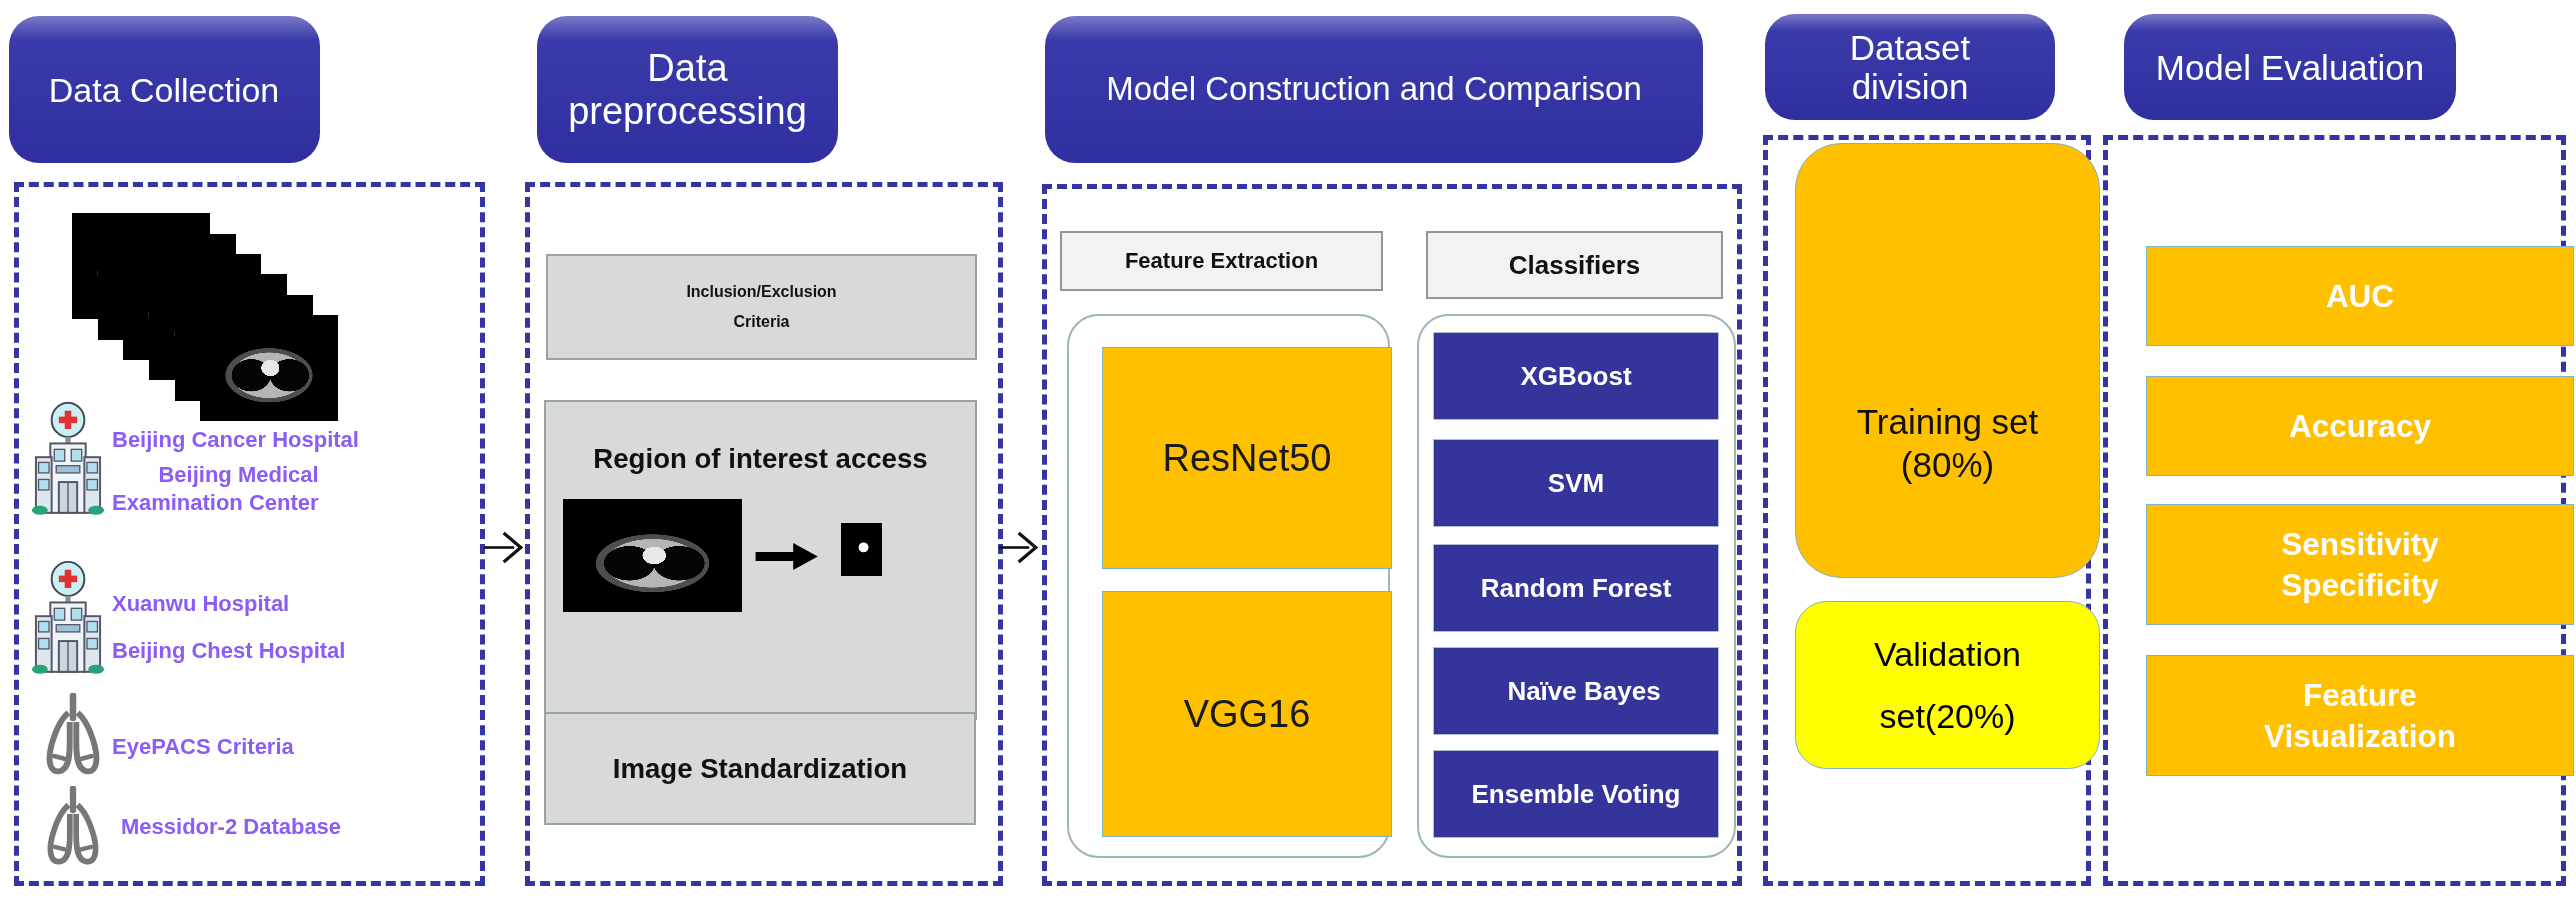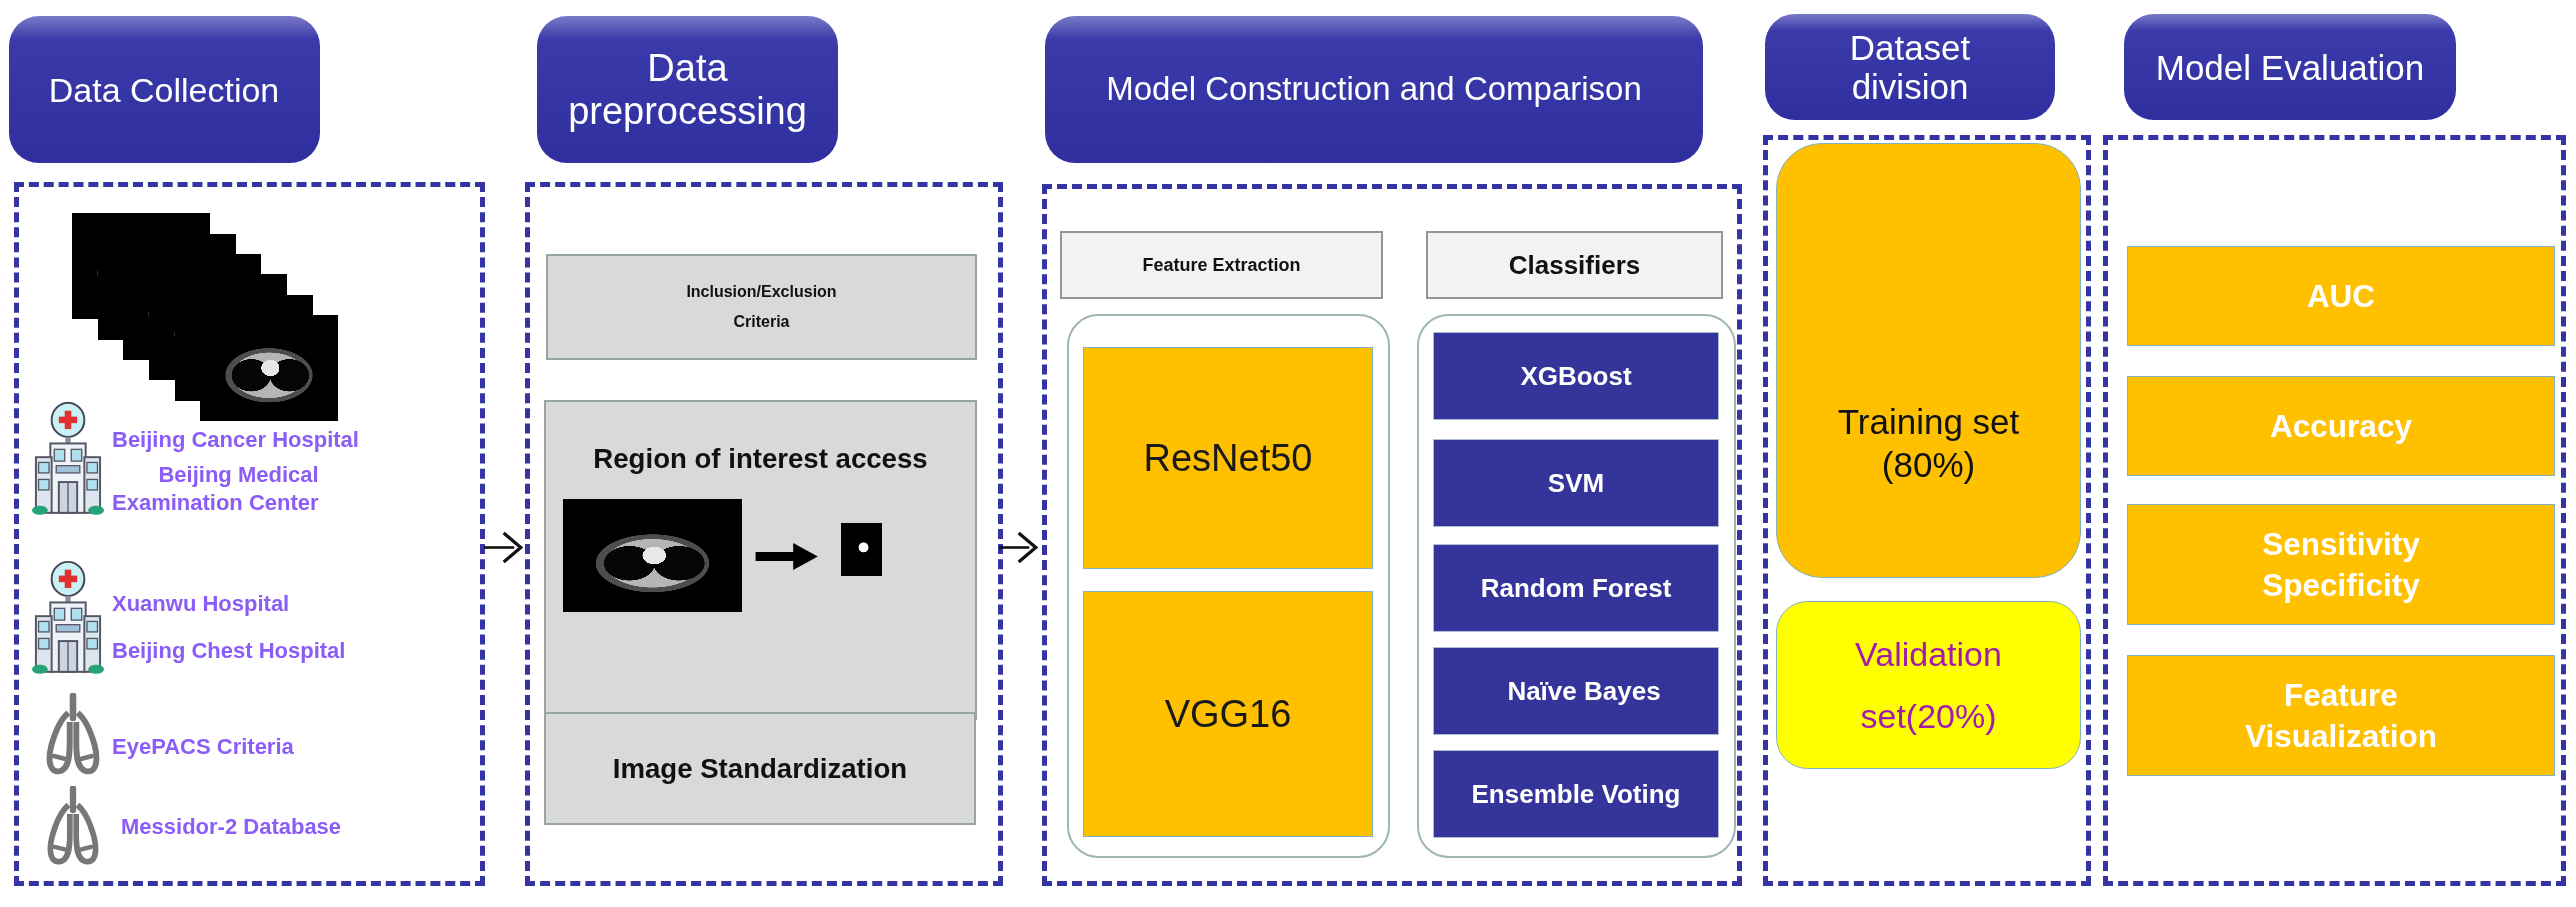--- a/index.html
+++ b/index.html
@@ -11,21 +11,21 @@
        border-radius:30px;line-height:1.12;}
   .panel{position:absolute;border:5.9px dashed #3434a4;box-sizing:border-box;background:transparent;}
 
   .graybox{position:absolute;background:#d9d9d9;border:2px solid #97a4a4;box-sizing:border-box;
            display:flex;flex-direction:column;align-items:center;justify-content:center;
            font-weight:bold;color:#111;text-align:center;}
   .labelbox{position:absolute;background:#f2f2f2;border:2px solid #8f9797;box-sizing:border-box;
             display:flex;align-items:center;justify-content:center;font-weight:bold;color:#111;}
   .roundwrap{position:absolute;background:#fff;border:2px solid #9fb5b5;border-radius:31.5px;box-sizing:border-box;}
   .orange{position:absolute;background:#ffc000;border:1.3px solid #7fb2c2;box-sizing:border-box;
-          display:flex;flex-direction:column;align-items:center;justify-content:center;text-align:right;}
+          display:flex;flex-direction:column;align-items:center;justify-content:center;text-align:right;margin-left:19px;}
   .blue{position:absolute;background:#34349b;border:1.3px solid #aebfd6;box-sizing:border-box;
         display:flex;align-items:center;justify-content:center;color:#fff;font-weight:bold;}
   .metric{color:#fff;font-weight:bold;line-height:1.3;}
 
   .srclabel{position:absolute;font-weight:bold;color:#8b5cf6;text-align:right;}
   .ct{position:absolute;background-color:#000;
       background-image:
         radial-gradient(ellipse 11% 13% at 51% 50%, #e8e8e8 0 60%, rgba(0,0,0,0) 61%),
         radial-gradient(ellipse 26% 28% at 37% 57%, #050505 0 55%, rgba(0,0,0,0) 56%),
         radial-gradient(ellipse 26% 28% at 65% 57%, #050505 0 55%, rgba(0,0,0,0) 56%),
@@ -174,41 +174,41 @@
     <div style="position:absolute;left:209px;top:137px;">
       <svg width="66" height="35" viewBox="0 0 100 54">
         <polygon points="0,20 58,20 58,6 96,27 58,48 58,34 0,34" fill="#000"></polygon>
       </svg>
     </div>
     <div class="roibox" style="left:295px;top:121px;width:41px;height:53px;"></div>
   </div>
 
   <div class="graybox" style="left:544px;top:712px;width:432px;height:113px;font-size:27.6px;">Image Standardization</div>
 
-  <div class="labelbox" style="left:1060px;top:231px;width:323px;height:68px;font-size:18px;">Feature Extraction</div>
+  <div class="labelbox" style="left:1060px;top:231px;width:323px;height:60px;font-size:22px;">Feature Extraction</div>
   <div class="labelbox" style="left:1426px;top:231px;width:297px;height:68px;font-size:26px;">Classifiers</div>
 
   <div class="roundwrap" style="left:1067px;top:314px;width:323px;height:544px;"></div>
   <div class="orange" style="left:1083px;top:347px;width:290px;height:222px;font-size:38px;color:#1a1a1a;">ResNet50</div>
   <div class="orange" style="left:1083px;top:591px;width:290px;height:246px;font-size:38px;color:#1a1a1a;">VGG16</div>
 
   <div class="roundwrap" style="left:1417px;top:314px;width:319px;height:544px;"></div>
   <div class="blue" style="left:1433px;top:332px;width:286px;height:88px;font-size:26px;">XGBoost</div>
   <div class="blue" style="left:1433px;top:439px;width:286px;height:88px;font-size:26px;">SVM</div>
   <div class="blue" style="left:1433px;top:544px;width:286px;height:88px;font-size:26px;">Random Forest</div>
   <div class="blue" style="left:1433px;top:647px;width:286px;height:88px;font-size:26px;padding-left:16px;">Naïve Bayes</div>
   <div class="blue" style="left:1433px;top:750px;width:286px;height:88px;font-size:26px;">Ensemble Voting</div>
 
   <div class="orange" style="left:1776px;top:143px;width:305px;height:435px;border-radius:46px;
                             font-size:35px;color:#111;justify-content:center;padding-top:164px;line-height:43px;">
     <div>Training set</div>
     <div>(80%)</div>
   </div>
   <div class="orange" style="left:1776px;top:601px;width:305px;height:168px;border-radius:31.5px;background:#ffff00;
-                            font-size:34px;color:#a21caf;line-height:62px;">
+                            font-size:34px;color:#000000;line-height:62px;">
     <div>Validation</div>
     <div>set(20%)</div>
   </div>
 
   <div class="orange metric" style="left:2127px;top:246px;width:428px;height:100px;font-size:31.5px;">AUC</div>
   <div class="orange metric" style="left:2127px;top:376px;width:428px;height:100px;font-size:31.5px;">Accuracy</div>
   <div class="orange metric" style="left:2127px;top:504px;width:428px;height:121px;font-size:31.5px;">
     <div>Sensitivity</div>
     <div>Specificity</div>
   </div>

